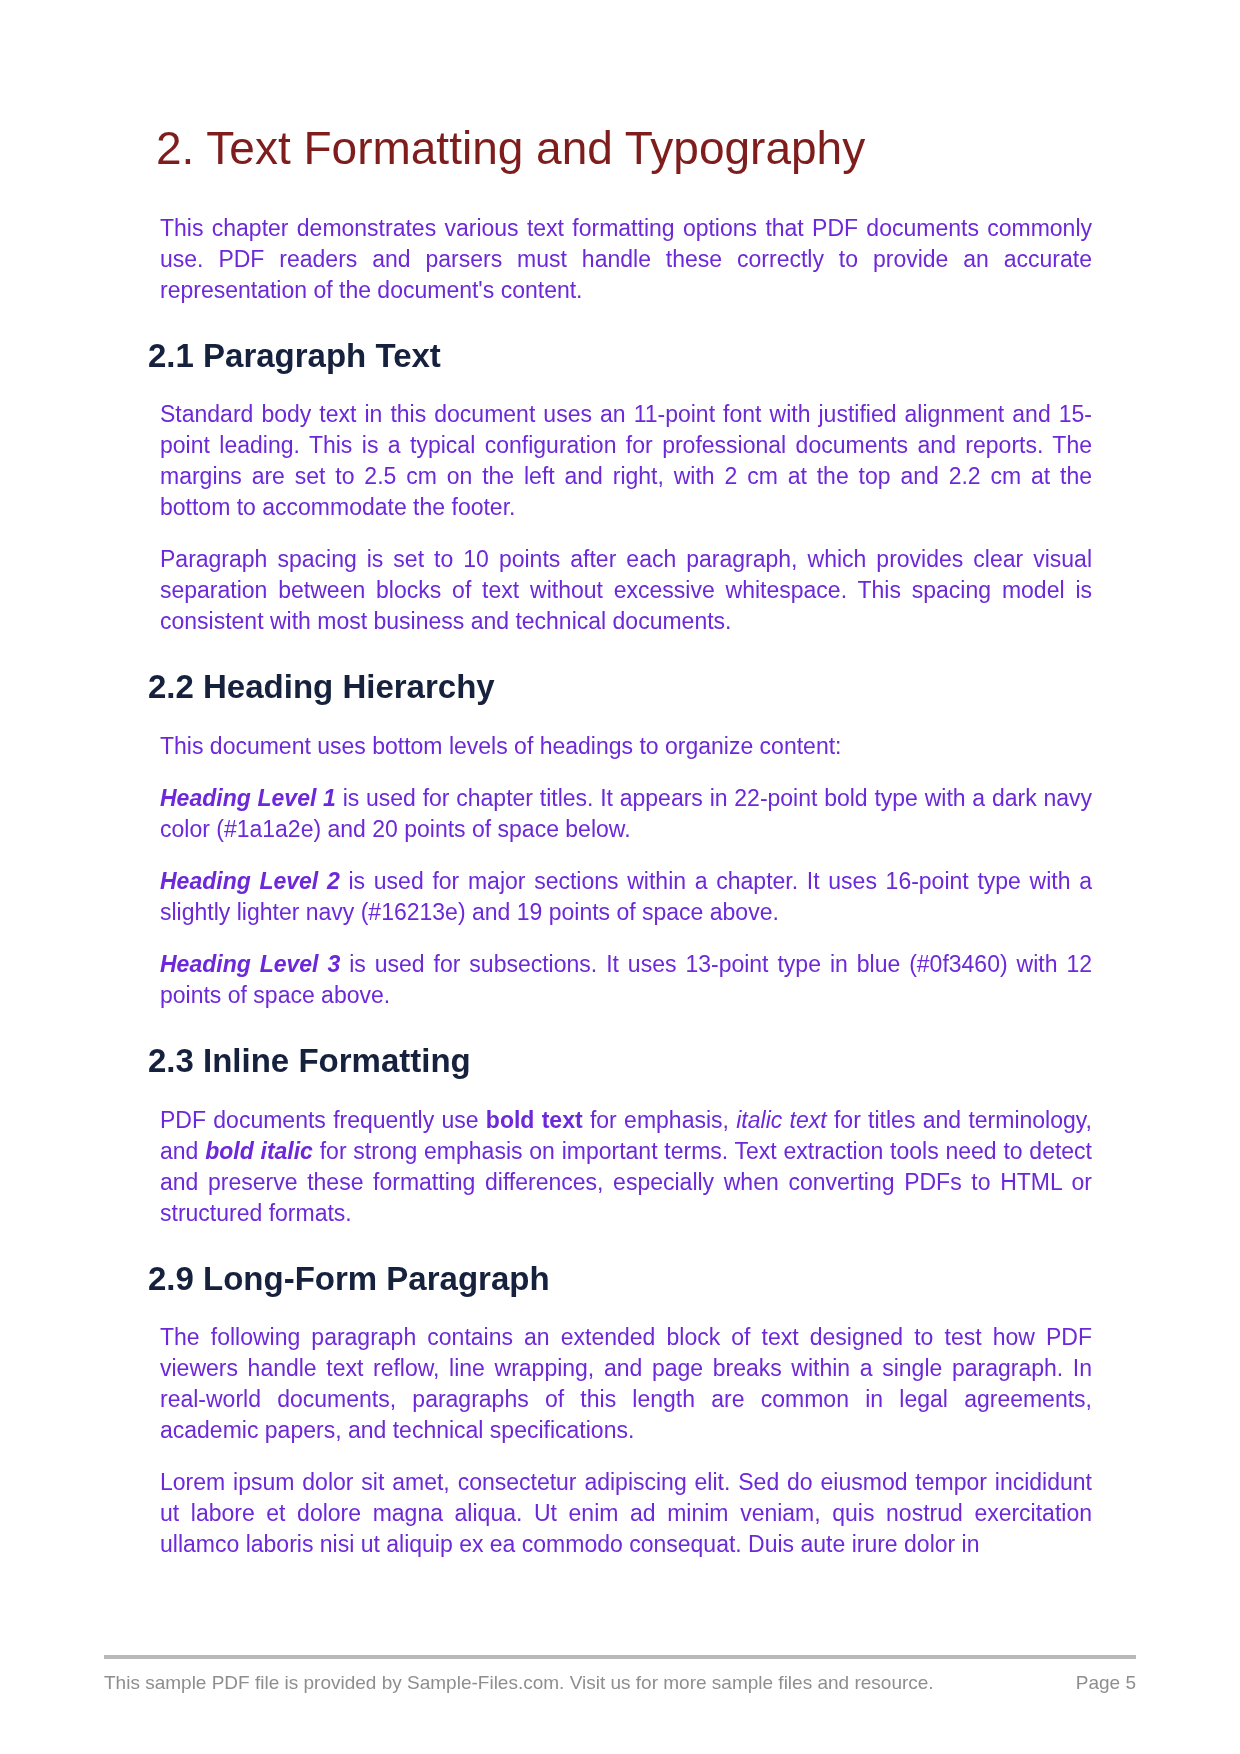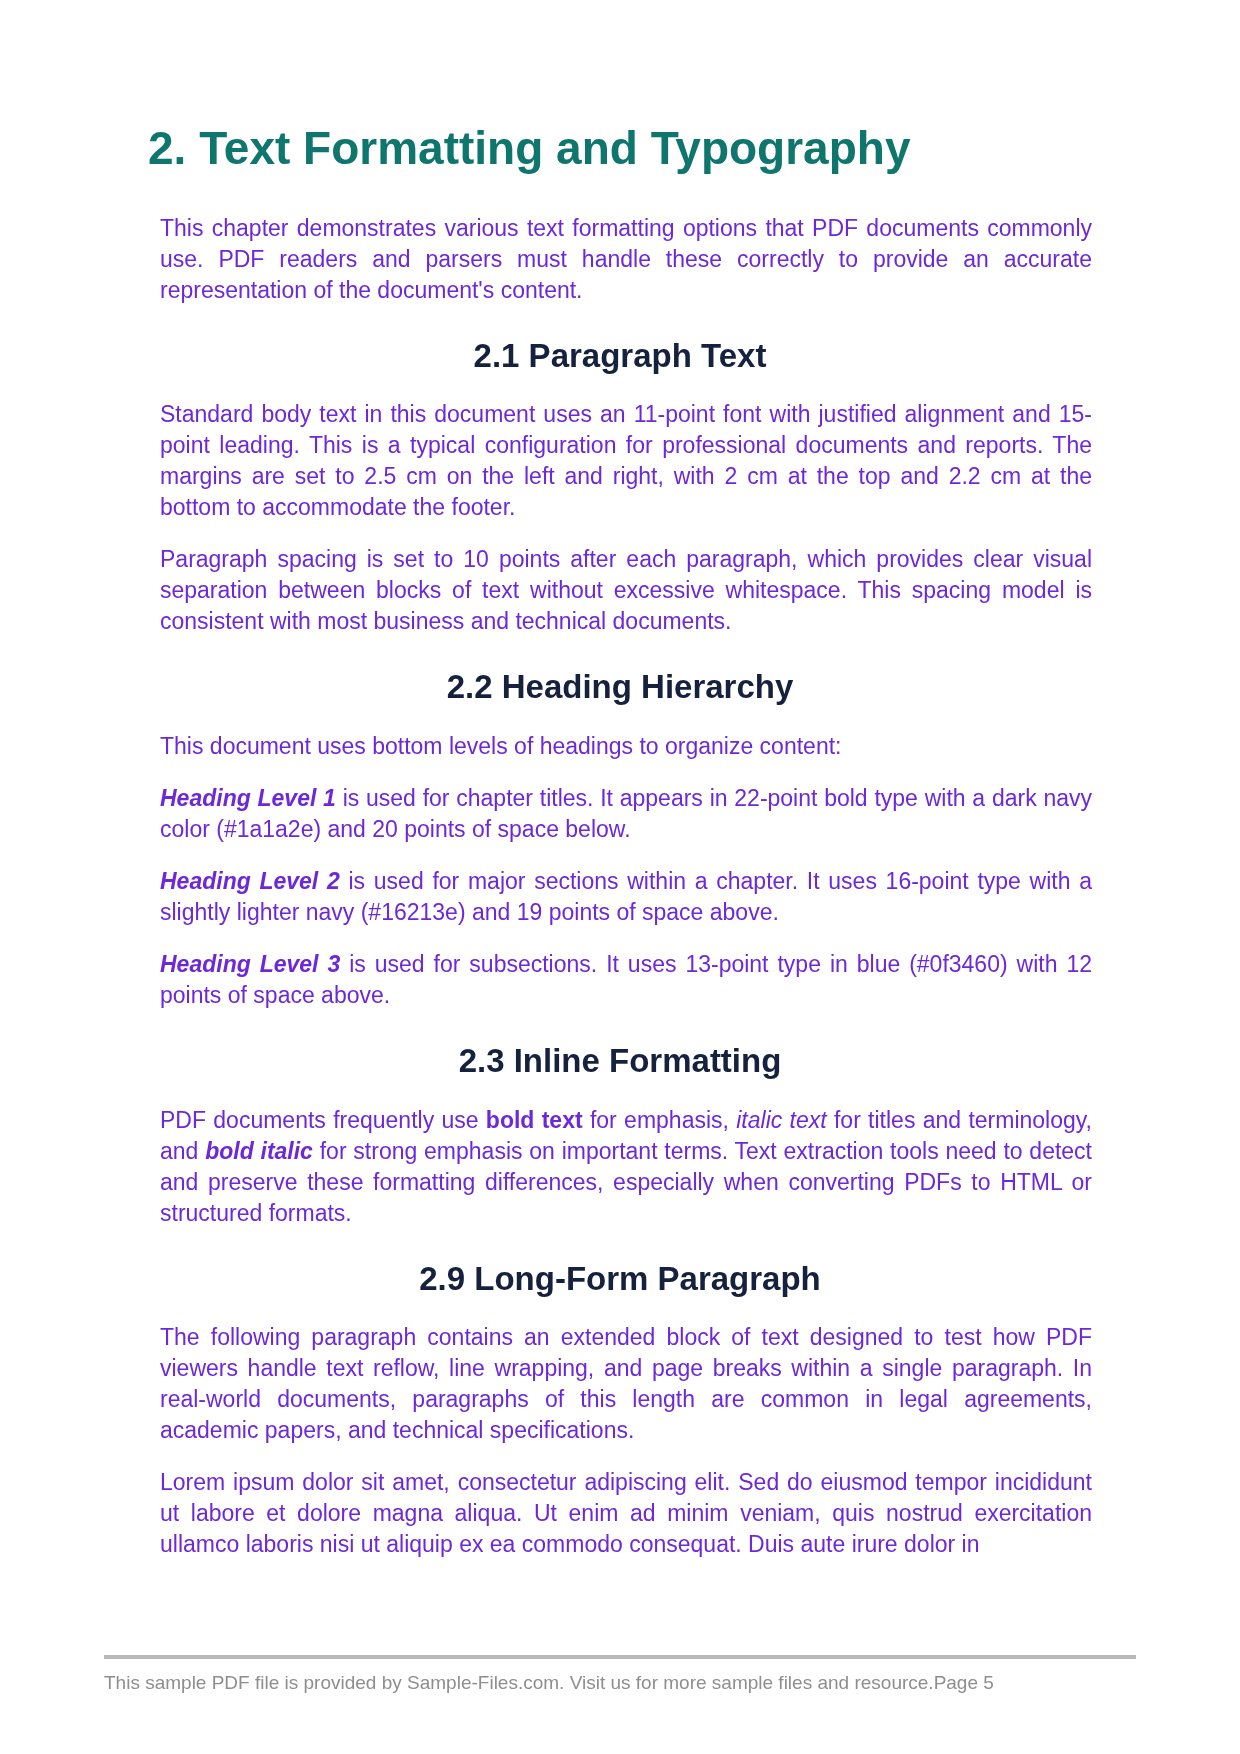--- a/index.html
+++ b/index.html
@@ -15,31 +15,30 @@
     font-family: "Liberation Sans", sans-serif;
     overflow: hidden;
     box-sizing: border-box;
   }
   .content {
     padding: 122px 148px 0 148px;
   }
   h1.chapter-title {
     font-size: 46px;
     line-height: 1.15;
-    font-weight: bold;
-    color: #0f766e;
-    margin: 0 0 38px 0;
+    font-weight: normal;
+    color: #7f1d1d;
+    margin: 0 0 38px 8px;
   }
   h2.section-heading {
     font-size: 33px;
     line-height: 1.2;
     font-weight: bold;
     color: #16213e;
     margin: 30px 0 24px 0;
-    text-align: center;
   }
   p.body-text {
     font-size: 23px;
     line-height: 31px;
     color: #6d28d9;
     text-align: justify;
     margin: 0 0 21px 12px;
   }
   p.body-text .bold { font-weight: bold; }
   p.body-text .italic { font-style: italic; }
@@ -52,20 +51,21 @@
     left: 104px;
     right: 104px;
     top: 1655px;
   }
   .footer-rule {
     height: 4px;
     background: #b9b9b9;
   }
   .footer-row {
     display: flex;
+    justify-content: space-between;
     align-items: baseline;
     margin-top: 13px;
     font-size: 19px;
     color: #8e8e8e;
   }
 </style>
 </head>
 <body>
 
 <div class="page">

